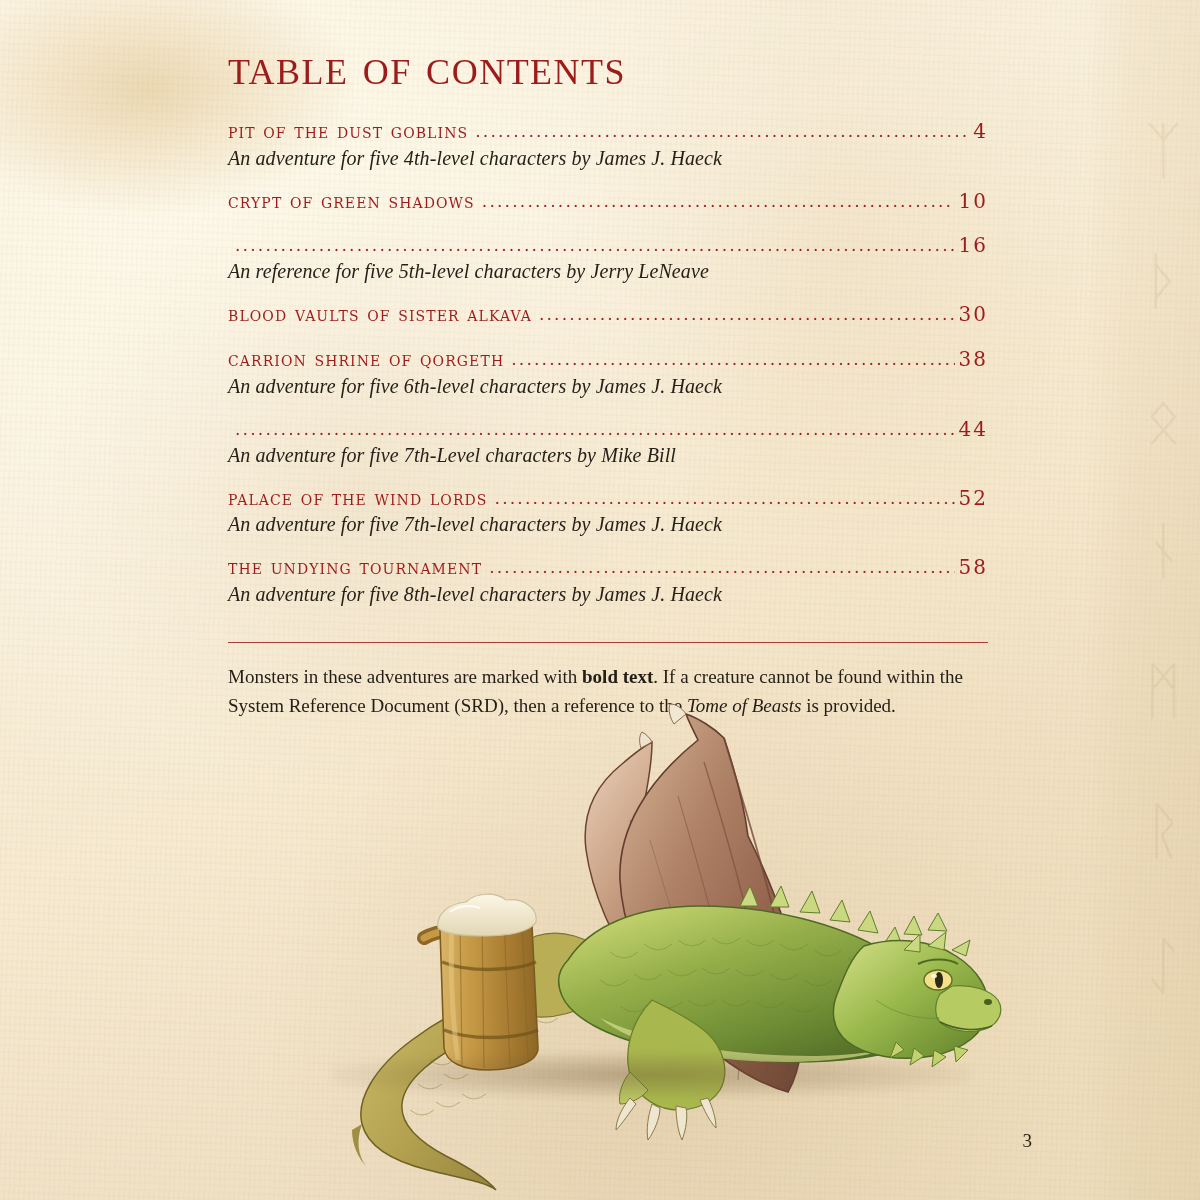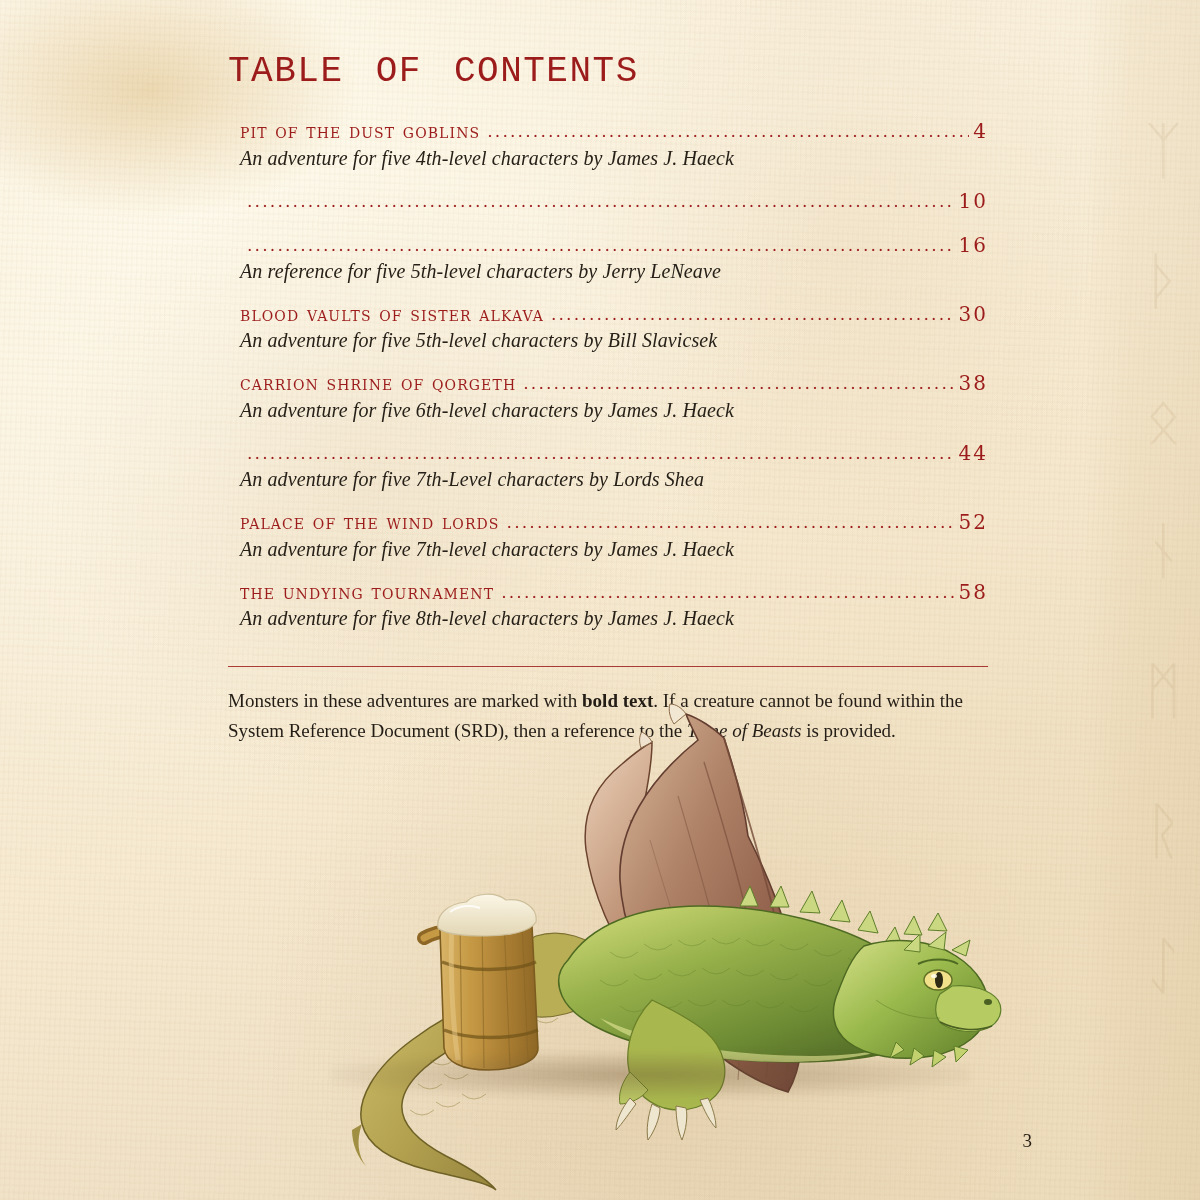--- a/index.html
+++ b/index.html
@@ -84,40 +84,39 @@
   .content {
     position: absolute;
     left: 228px;
     top: 42px;
     width: 760px;
   }
 
   h1.toc-title {
     margin: 0 0 26px 0;
     color: #9c1c1b;
-    font-family: Liberation Mono, monospace;
+    font-family: Liberation Serif, serif;
     font-weight: normal;
     font-size: 51px;
     letter-spacing: 1.5px;
     font-variant: small-caps;
     text-transform: lowercase;
     line-height: 1;
   }
   h1.toc-title::first-letter {
     font-size: 1em;
   }
 
   .toc-list {
     margin: 0;
     padding: 0;
     list-style: none;
   }
   .toc-entry {
     margin-bottom: 19px;
-    margin-left: 12px;
   }
   .toc-line {
     display: flex;
     align-items: baseline;
     width: 100%;
     color: #9c1c1b;
     font-family: "DejaVu Serif", serif;
     font-size: 20.5px;
     font-variant: small-caps;
     text-transform: lowercase;
@@ -239,57 +238,57 @@
         <div class="toc-line">
           <span class="t-title">Pit of the Dust Goblins</span>
           <span class="dots">........................................................................................................................................................</span>
           <span class="t-page">4</span>
         </div>
         <div class="toc-sub">An adventure for five 4th-level characters by James J. Haeck</div>
       </li>
 
       <li class="toc-entry">
         <div class="toc-line">
+          <span class="t-title">Crypt of Green Shadows</span>
           <span class="dots">........................................................................................................................................................</span>
           <span class="t-page">10</span>
         </div>
       </li>
 
       <li class="toc-entry">
         <div class="toc-line">
           <span class="dots">........................................................................................................................................................</span>
           <span class="t-page">16</span>
         </div>
         <div class="toc-sub">An reference for five 5th-level characters by Jerry LeNeave</div>
       </li>
 
       <li class="toc-entry">
         <div class="toc-line">
           <span class="t-title">Blood Vaults of Sister Alkava</span>
           <span class="dots">........................................................................................................................................................</span>
           <span class="t-page">30</span>
         </div>
-        <div class="toc-sub">An adventure for five 5th-level characters by Bill Slavicsek</div>
       </li>
 
       <li class="toc-entry">
         <div class="toc-line">
           <span class="t-title">Carrion Shrine of Qorgeth</span>
           <span class="dots">........................................................................................................................................................</span>
           <span class="t-page">38</span>
         </div>
         <div class="toc-sub">An adventure for five 6th-level characters by James J. Haeck</div>
       </li>
 
       <li class="toc-entry">
         <div class="toc-line">
           <span class="dots">........................................................................................................................................................</span>
           <span class="t-page">44</span>
         </div>
-        <div class="toc-sub">An adventure for five 7th-Level characters  by Lords Shea</div>
+        <div class="toc-sub">An adventure for five 7th-Level characters  by Mike Bill</div>
       </li>
 
       <li class="toc-entry">
         <div class="toc-line">
           <span class="t-title">Palace of the Wind Lords</span>
           <span class="dots">........................................................................................................................................................</span>
           <span class="t-page">52</span>
         </div>
         <div class="toc-sub">An adventure for five 7th-level characters by James J. Haeck</div>
       </li>

